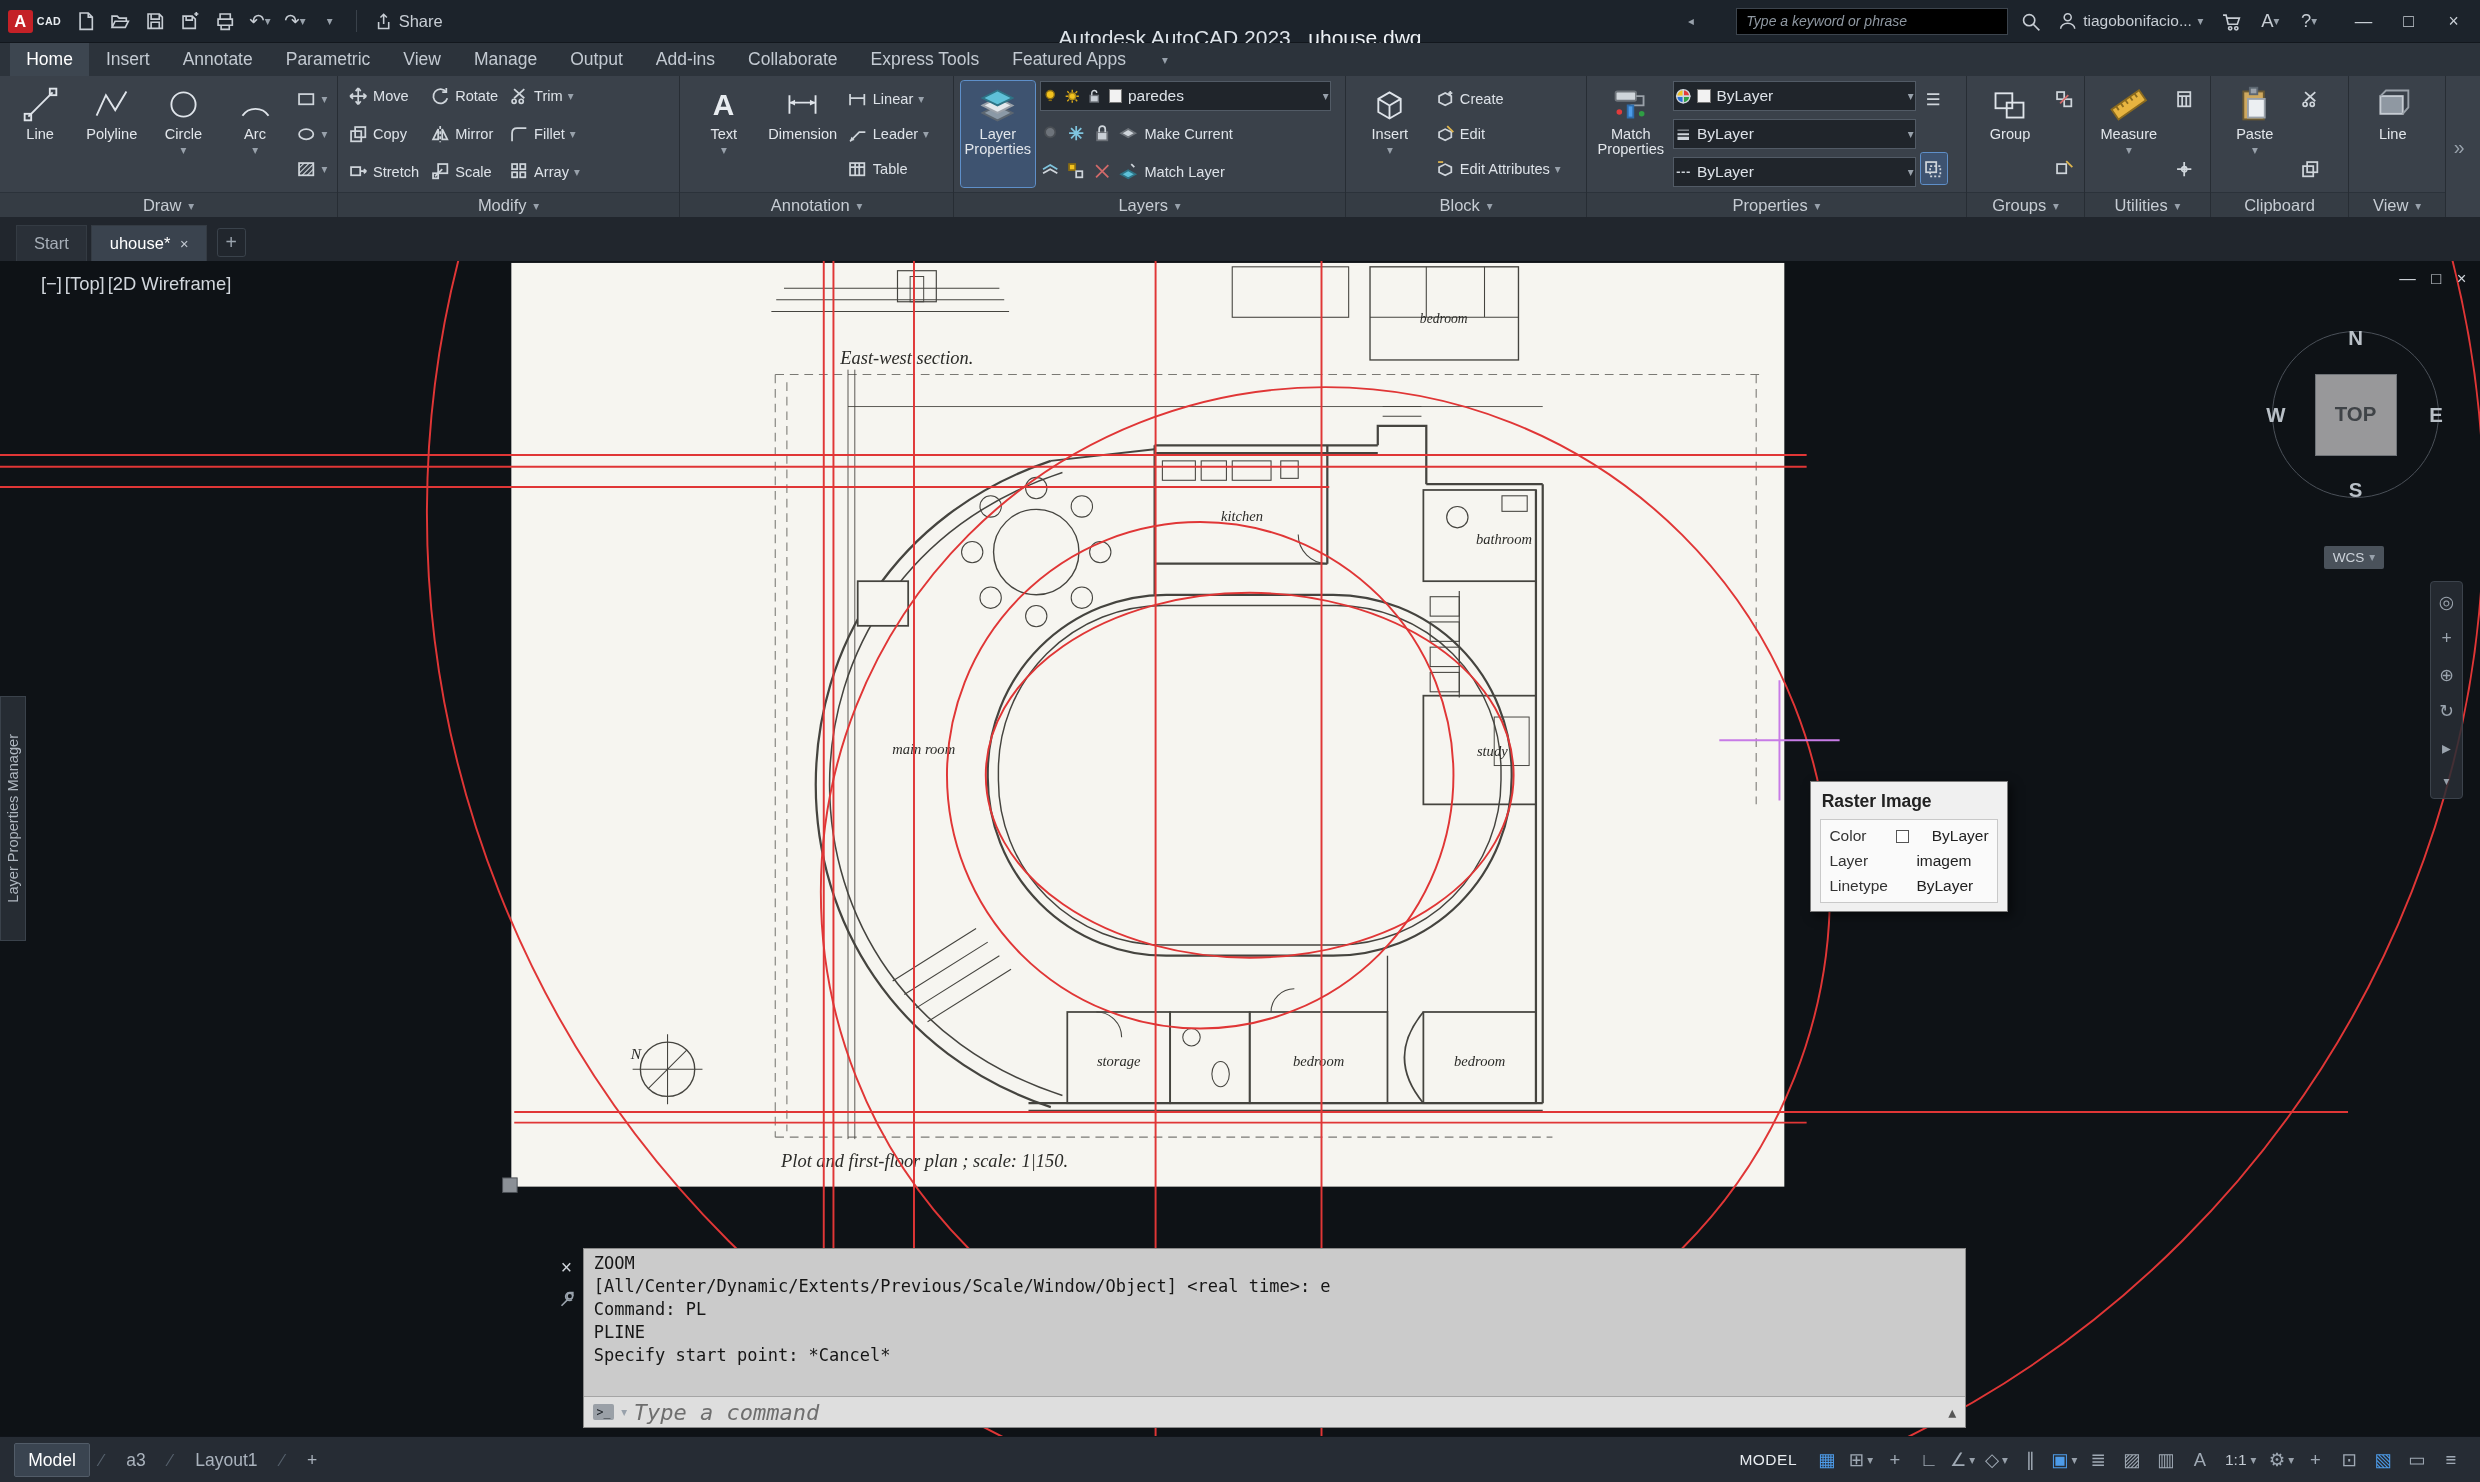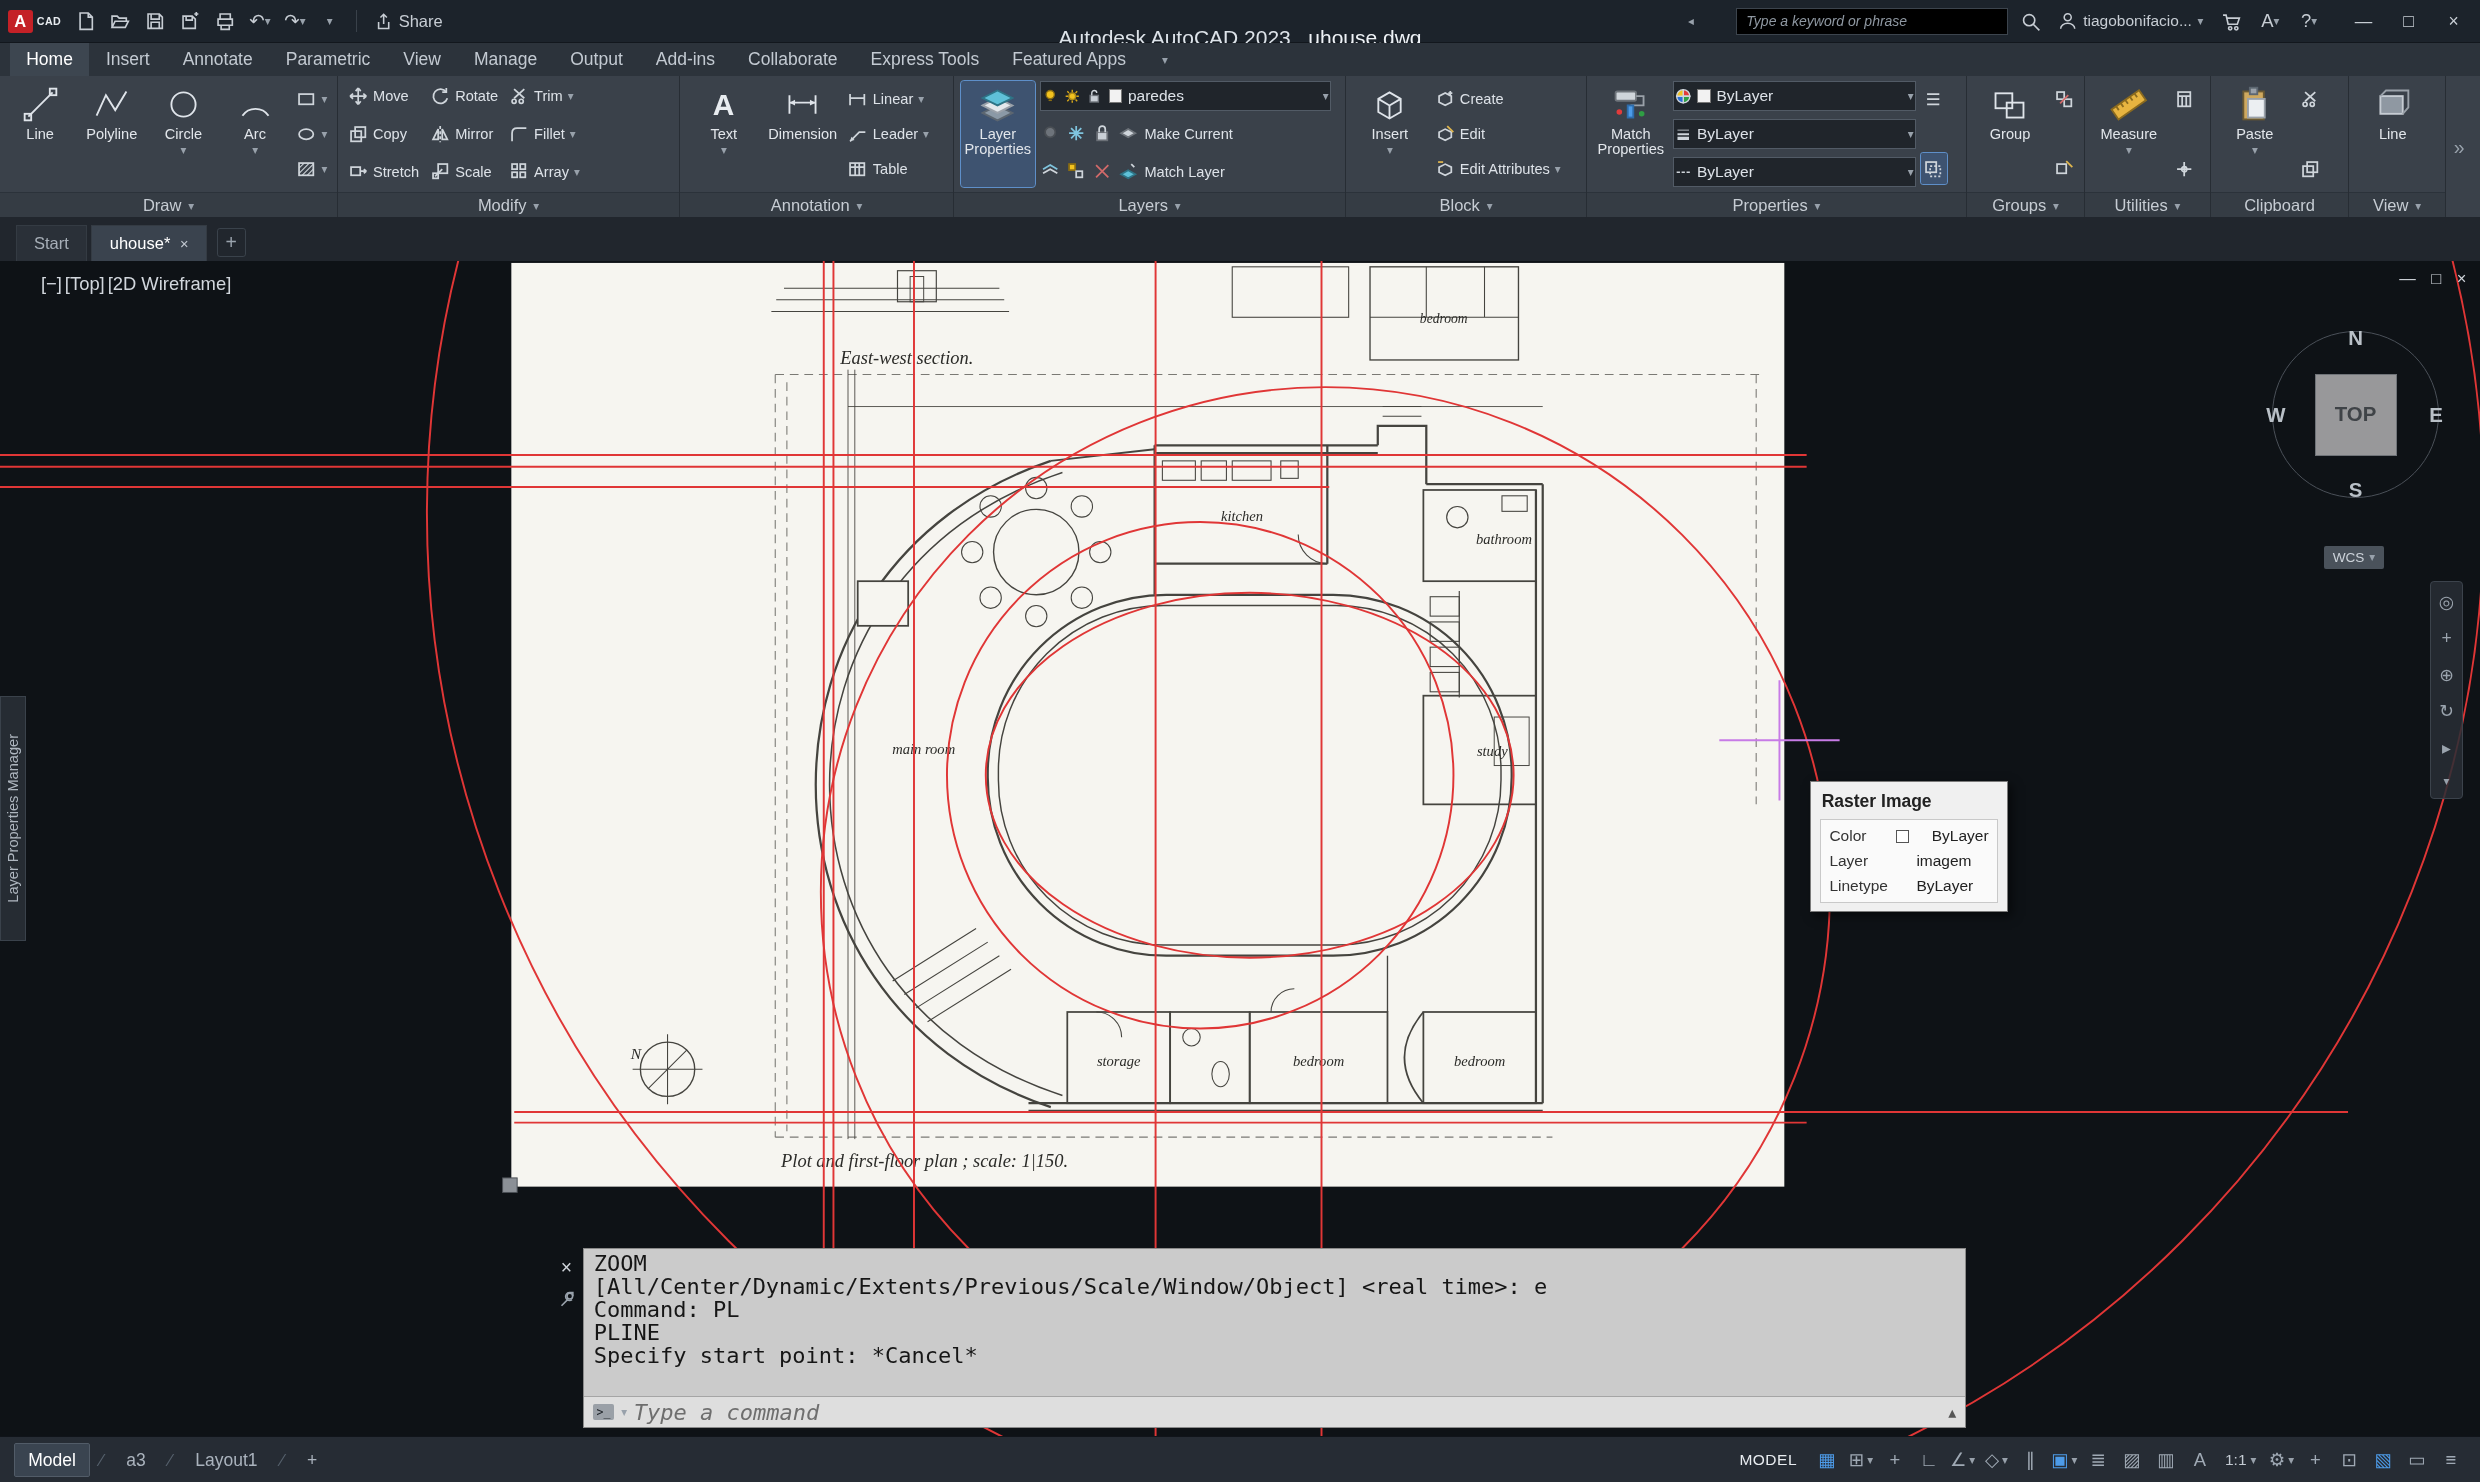--- a/index.html
+++ b/index.html
@@ -106,21 +106,21 @@
   .rt-l { width:64px; color:#333; }
   .rt-sq { width:12.6px; height:12.6px; border:1px solid #555; background:#fff; flex:none; }
 
   
   .cmdpanel { position:absolute; left:550px; top:987px; width:1416px; height:180px; display:flex; }
   .cmd-gutter { width:33px; display:flex; flex-direction:column; align-items:center; gap:11.6px; padding-top:7.8px;
     color:#cfd4da; }
   .cmd-close { font-size:19.4px; cursor:pointer; }
   .cmd-gutter svg { width:17.5px; height:17.5px; stroke:#9aa3ad; fill:none; stroke-width:1.8; cursor:pointer; }
   .cmd-main { flex:1; display:flex; flex-direction:column; border:1px solid #8a8a8a; }
-  .cmd-hist { flex:1; background:#cbcbcb; font-family:"DejaVu Sans Mono", monospace; font-size:22px;
+  .cmd-hist { flex:1; background:#cbcbcb; font-family:"DejaVu Sans Mono", monospace; font-size:17px;
     color:#161616; padding:2.9px 9.7px; line-height:23px; }
   .cmd-in { height:31px; background:#dedede; border-top:1px solid #a5a5a5; display:flex; align-items:center;
     gap:6.8px; padding:0 8.7px; }
   .cmd-prompt-ico { font-family:"DejaVu Sans Mono", monospace; font-size:11.6px; background:#9aa0a7; color:#20252b;
     padding:1px 3.9px; border-radius:1.9px; cursor:pointer; }
   .cmd-input { flex:1; background:transparent; border:none; outline:none;
     font-family:"DejaVu Sans Mono", monospace; font-size:22px; font-style:italic; color:#333; }
   .cmd-input::placeholder { color:#6e6e6e; font-style:italic; }
   .cmd-up { color:#555; cursor:pointer; }
 

